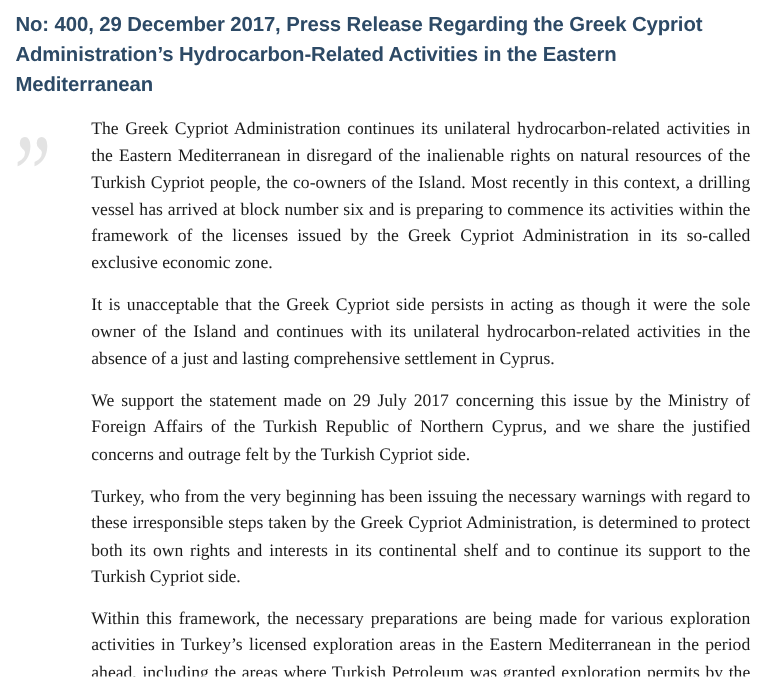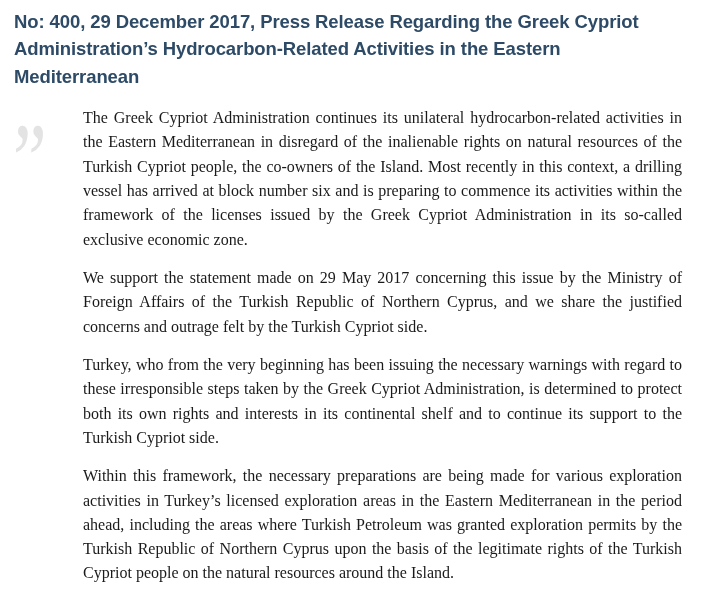--- a/index.html
+++ b/index.html
@@ -80,19 +80,20 @@
   <h1 class="headline">No: 400, 29 December 2017, Press Release Regarding the Greek Cypriot Administration’s Hydrocarbon-Related Activities in the Eastern Mediterranean</h1>
 
   <div class="body-wrap">
 
     <div class="watermark">
       <span class="glyph">”</span>
     </div>
 
     <div class="content">
       <p>The Greek Cypriot Administration continues its unilateral hydrocarbon-related activities in the Eastern Mediterranean in disregard of the inalienable rights on natural resources of the Turkish Cypriot people, the co-owners of the Island. Most recently in this context, a drilling vessel has arrived at block number six and is preparing to commence its activities within the framework of the licenses issued by the Greek Cypriot Administration in its so-called exclusive economic zone.</p>
-      <p>We support the statement made on 29 May 2017 concerning this issue by the Ministry of Foreign Affairs of the Turkish Republic of Northern Cyprus, and we share the justified concerns and outrage felt by the Turkish Cypriot side.</p>
+      <p>It is unacceptable that the Greek Cypriot side persists in acting as though it were the sole owner of the Island and continues with its unilateral hydrocarbon-related activities in the absence of a just and lasting comprehensive settlement in Cyprus.</p>
+      <p>We support the statement made on 29 July 2017 concerning this issue by the Ministry of Foreign Affairs of the Turkish Republic of Northern Cyprus, and we share the justified concerns and outrage felt by the Turkish Cypriot side.</p>
       <p>Turkey, who from the very beginning has been issuing the necessary warnings with regard to these irresponsible steps taken by the Greek Cypriot Administration, is determined to protect both its own rights and interests in its continental shelf and to continue its support to the Turkish Cypriot side.</p>
       <p>Within this framework, the necessary preparations are being made for various exploration activities in Turkey’s licensed exploration areas in the Eastern Mediterranean in the period ahead, including the areas where Turkish Petroleum was granted exploration permits by the Turkish Republic of Northern Cyprus upon the basis of the legitimate rights of the Turkish Cypriot people on the natural resources around the Island.</p>
     </div>
 
   </div>
 </div>
 
 </body></html>

